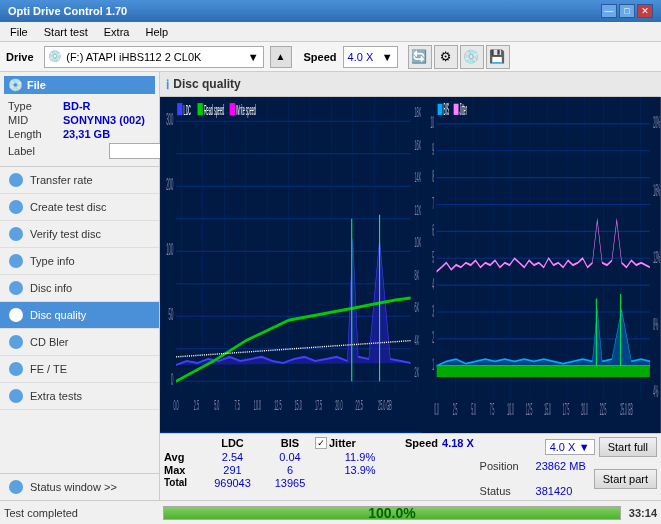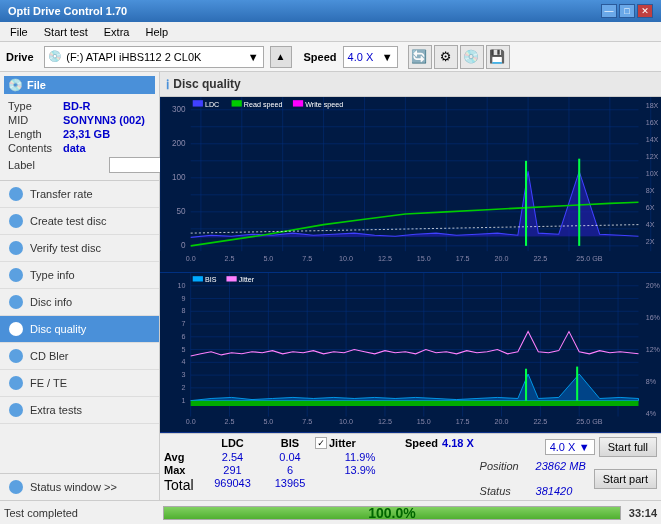--- a/index.html
+++ b/index.html
@@ -218,22 +218,21 @@
       font-size: 12px;
       font-weight: bold;
       color: #333;
     }
     .dq-icon { color: #4a90d9; margin-right: 4px; font-size: 13px; }
     
     
     .charts-area {
       flex: 1;
       display: flex;
-      flex-direction: column;
-      background: #1d4ed8;
+      background: #737373;
       overflow: hidden;
     }
     
     
     .chart-container {
       flex: 1;
       position: relative;
       border-bottom: 1px solid #003080;
     }
     
@@ -277,21 +276,21 @@
       border: 1px solid #aaa;
       padding: 2px 8px;
       font-size: 11px;
       cursor: pointer;
       white-space: nowrap;
       height: 20px;
       display: flex;
       align-items: center;
     }
     
-    .pos-info { display: flex; flex-direction: column; gap: 13px; font-style: italic; }
+    .pos-info { display: flex; flex-direction: column; gap: 13px; }
     .pos-row { display: flex; align-items: center; gap: 4px; font-size: 11px; }
     .pos-key { color: #333; width: 52px; }
     .pos-val { color: #0000cc; }
     
     .sidebar-bottom {
       margin-top: auto;
       border-top: 1px solid #ccc;
     }
   </style>
 </head>
@@ -349,24 +348,20 @@
           <span class="disc-val">BD-R</span>
         </div>
         <div class="disc-row">
           <span class="disc-key">MID</span>
           <span class="disc-val">SONYNN3 (002)</span>
         </div>
         <div class="disc-row">
           <span class="disc-key">Length</span>
           <span class="disc-val">23,31 GB</span>
         </div>
-        <div class="disc-row">
-          <span class="disc-key">Contents</span>
-          <span class="disc-val">data</span>
-        </div>
         <div class="label-row">
           <span class="disc-key">Label</span>
           <input class="label-input" type="text" value="" style="">
           <div class="label-btn">🔍</div>
         </div>
       </div>
     </div>
 
     <div class="nav-items">
       <div class="nav-item">
@@ -622,21 +617,21 @@
           </div>
 
           <div style="display:flex; margin-bottom:1px;">
             <div style="width:36px; font-size:11px; font-weight:bold;">Max</div>
             <div style="width:65px; text-align:center; font-size:11px; color:#0000cc;">291</div>
             <div style="width:50px; text-align:center; font-size:11px; color:#0000cc;">6</div>
             <div style="width:90px; text-align:center; font-size:11px; color:#0000cc;">13.9%</div>
           </div>
 
           <div style="display:flex;">
-            <div style="width:36px; font-size:14px; font-weight:normal;">Total</div>
+            <div style="width:36px; font-size:10px; font-weight:bold;">Total</div>
             <div style="width:65px; text-align:center; font-size:11px; color:#0000cc;">969043</div>
             <div style="width:50px; text-align:center; font-size:11px; color:#0000cc;">13965</div>
           </div>
         </div>
 
         <div style="display:flex; flex-direction:column; align-items:flex-end; gap:3px; flex-shrink:0;">
 
           <div style="display:flex; align-items:center; gap:4px;">
             <div class="speed-combo">
               <span>4.0 X</span>

